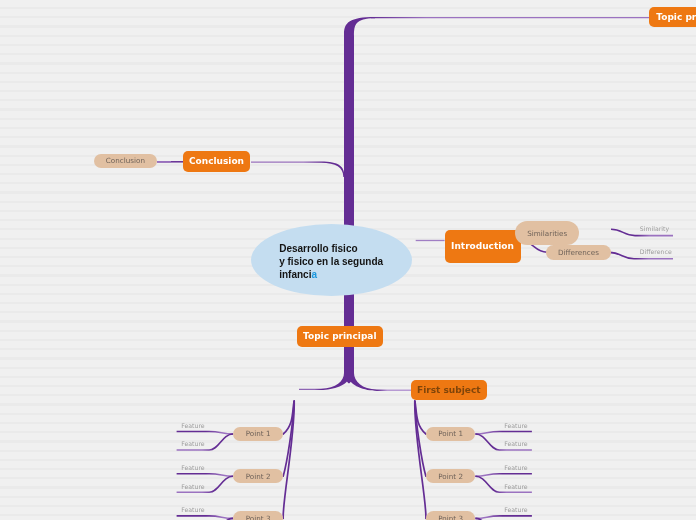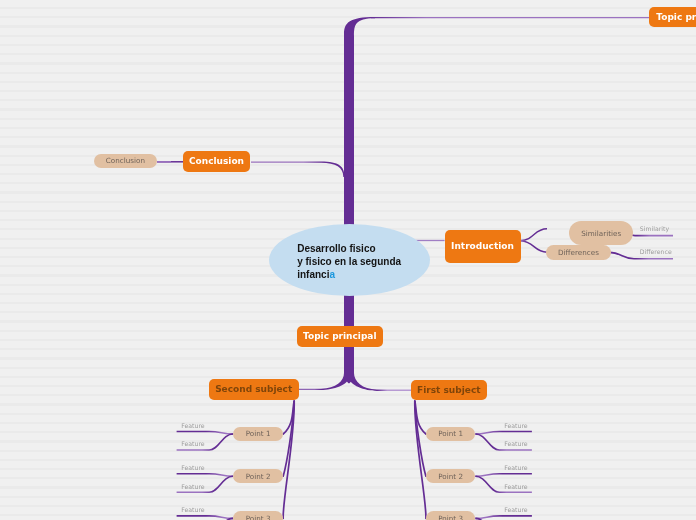--- a/index.html
+++ b/index.html
@@ -183,37 +183,36 @@
       <path d="M176.6,515.9 L209.1,515.9 C221.1,515.9 222.1,518.4 233.1,518.4" fill="none" stroke="url(#g15)" stroke-width="1.6" stroke-linecap="butt" stroke-linejoin="round"></path>
       <path d="M176.6,534.4 L209.1,534.4 C219.1,534.4 222.1,518.4 233.1,518.4" fill="none" stroke="url(#g16)" stroke-width="1.6" stroke-linecap="butt" stroke-linejoin="round"></path>
       <path d="M531.9,431.5 L499.4,431.5 C487.4,431.5 486.4,434 475.4,434" fill="none" stroke="url(#g17)" stroke-width="1.6" stroke-linecap="butt" stroke-linejoin="round"></path>
       <path d="M531.9,450 L499.4,450 C489.4,450 486.4,434 475.4,434" fill="none" stroke="url(#g18)" stroke-width="1.6" stroke-linecap="butt" stroke-linejoin="round"></path>
       <path d="M531.9,473.7 L499.4,473.7 C487.4,473.7 486.4,476.2 475.4,476.2" fill="none" stroke="url(#g19)" stroke-width="1.6" stroke-linecap="butt" stroke-linejoin="round"></path>
       <path d="M531.9,492.2 L499.4,492.2 C489.4,492.2 486.4,476.2 475.4,476.2" fill="none" stroke="url(#g20)" stroke-width="1.6" stroke-linecap="butt" stroke-linejoin="round"></path>
       <path d="M531.9,515.9 L499.4,515.9 C487.4,515.9 486.4,518.4 475.4,518.4" fill="none" stroke="url(#g21)" stroke-width="1.6" stroke-linecap="butt" stroke-linejoin="round"></path>
       <path d="M531.9,534.4 L499.4,534.4 C489.4,534.4 486.4,518.4 475.4,518.4" fill="none" stroke="url(#g22)" stroke-width="1.6" stroke-linecap="butt" stroke-linejoin="round"></path>
     </svg>
 
-<div class="node ellipse" style="left: 269px; top: 224.3px; width: 160.6px; height: 72px;">
+<div class="node ellipse" style="left: 251px; top: 224.3px; width: 160.6px; height: 72px;">
       <div class="ell-text" style="left:28.2px;top:19.2px;">
         <div>Desarrollo fisico</div>
         <div>y fisico en la segunda</div>
         <div>infanci<span class="hl">a</span></div>
       </div>
     </div>
     <div class="node orange" style="left: 649.2px; top: 7.1px; width: 86px; height: 20.2px; justify-content: flex-start; padding-left: 7.1px; padding-top: 1.4px;">Topic pr</div>
     <div class="node orange" style="left: 183px; top: 151.2px; width: 67px; height: 20.6px;">Conclusion</div>
     <div class="node tan" style="left: 93.8px; top: 153.6px; width: 63.2px; height: 14.4px;">Conclusion</div>
     <div class="node orange" style="left: 444.5px; top: 229.6px; width: 76px; height: 33px;">Introduction</div>
-    <div class="node tan" style="left: 569px; top: 221.4px; width: 64.4px; height: 24px;">Similarities</div>
+    <div class="node tan" style="left: 515px; top: 221.4px; width: 64.4px; height: 24px;">Similarities</div>
     <div class="node tan" style="left: 546.3px; top: 244.8px; width: 64.4px; height: 15px;">Differences</div>
     <div class="node plain" style="left: 639.8px; top: 225.4px; width: 34px; height: 7px;">Similarity</div>
     <div class="node plain" style="left: 639.8px; top: 248.6px; width: 34px; height: 7px;">Difference</div>
     <div class="node orange" style="left: 296.9px; top: 326.3px; width: 85.8px; height: 20.8px;">Topic principal</div>
-    <div class="node orange-dk" style="left: 208.7px; top: 379px; width: 90px; height: 20.5px;">Second subject</div>
     <div class="node orange-dk" style="left: 410.7px; top: 380px; width: 76.2px; height: 20.2px;">First subject</div>
     <div class="node tan" style="left: 233.1px; top: 426.75px; width: 50.1px; height: 14.5px;">Point 1</div>
     <div class="node tan" style="left: 425.9px; top: 426.75px; width: 49.5px; height: 14.5px;">Point 1</div>
     <div class="node plain" style="left: 181.3px; top: 422.4px; width: 26px; height: 7px;">Feature</div>
     <div class="node plain" style="left: 181.3px; top: 441.1px; width: 26px; height: 7px;">Feature</div>
     <div class="node plain" style="left: 504.3px; top: 422.4px; width: 26px; height: 7px;">Feature</div>
     <div class="node plain" style="left: 504.3px; top: 441.1px; width: 26px; height: 7px;">Feature</div>
     <div class="node tan" style="left: 233.1px; top: 468.95px; width: 50.1px; height: 14.5px;">Point 2</div>
     <div class="node tan" style="left: 425.9px; top: 468.95px; width: 49.5px; height: 14.5px;">Point 2</div>
     <div class="node plain" style="left: 181.3px; top: 464.6px; width: 26px; height: 7px;">Feature</div>

